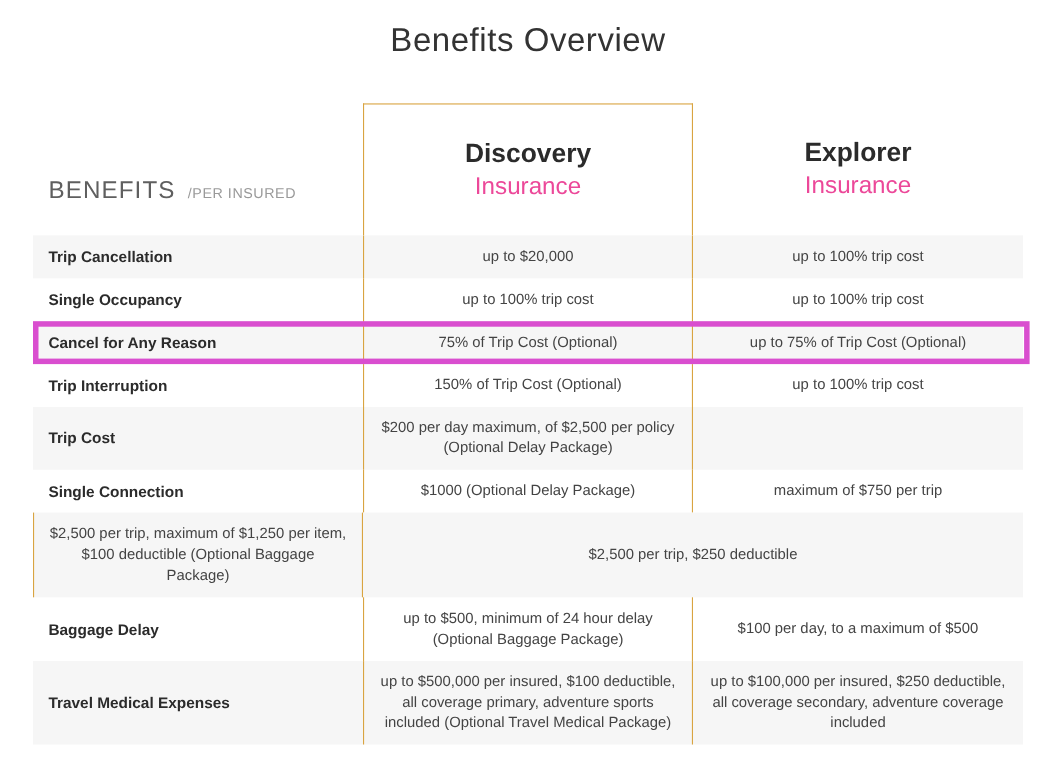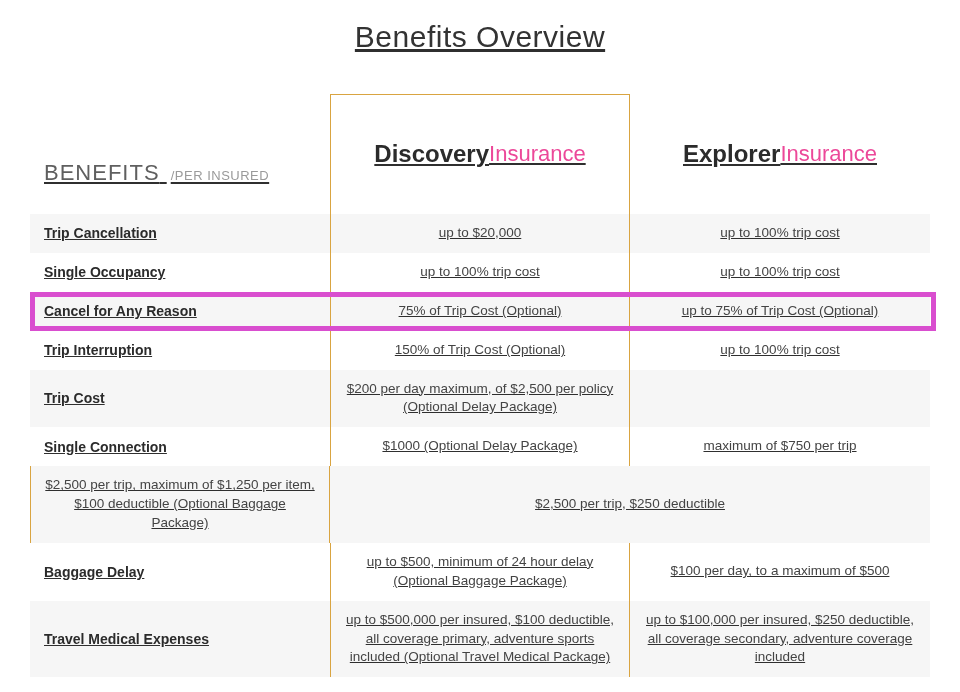--- a/index.html
+++ b/index.html
@@ -7,21 +7,20 @@
     margin: 0;
     padding: 0;
     font-family: "Helvetica Neue", Arial, sans-serif;
     background: #ffffff;
     color: #2f2f2f;
     width: 960px;
   }
   .page {
     width: 960px;
     padding: 20px 30px 0 30px;
-    text-decoration: underline;
   }
   h1.title {
     text-align: center;
     font-weight: 400;
     font-size: 30px;
     color: #333;
     margin: 0 0 40px 0;
     letter-spacing: 0.5px;
   }
   .grid {
@@ -63,21 +62,21 @@
     font-weight: 400;
     color: #6b6b6b;
     font-size: 22px;
     letter-spacing: 1px;
     align-items: flex-end;
     padding-bottom: 28px;
   }
   .benefits-main { color:#5f5f5f; font-weight:400; }
   .benefits-sub { font-size: 13px; color:#9a9a9a; letter-spacing:0.5px; margin-left:4px;}
   .row.header .col-plan {
-    flex-direction: row;
+    flex-direction: column;
     justify-content: center;
     font-size: 22px;
   }
   .row.header .col-plan.discovery {
     border-top: 1px solid #d9a441;
   }
   .plan-name {
     font-size: 24px;
     font-weight: 700;
     color: #2b2b2b;

